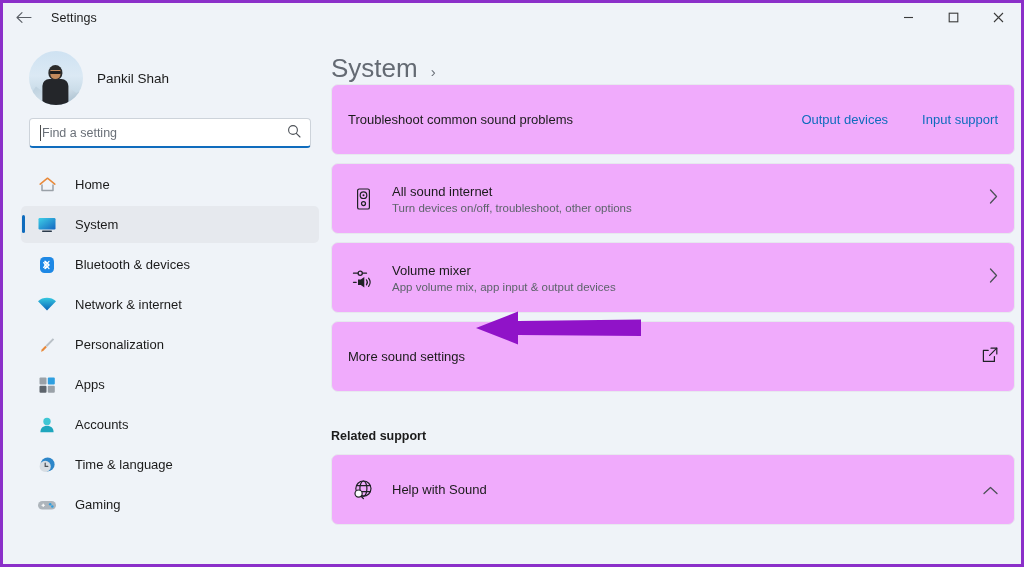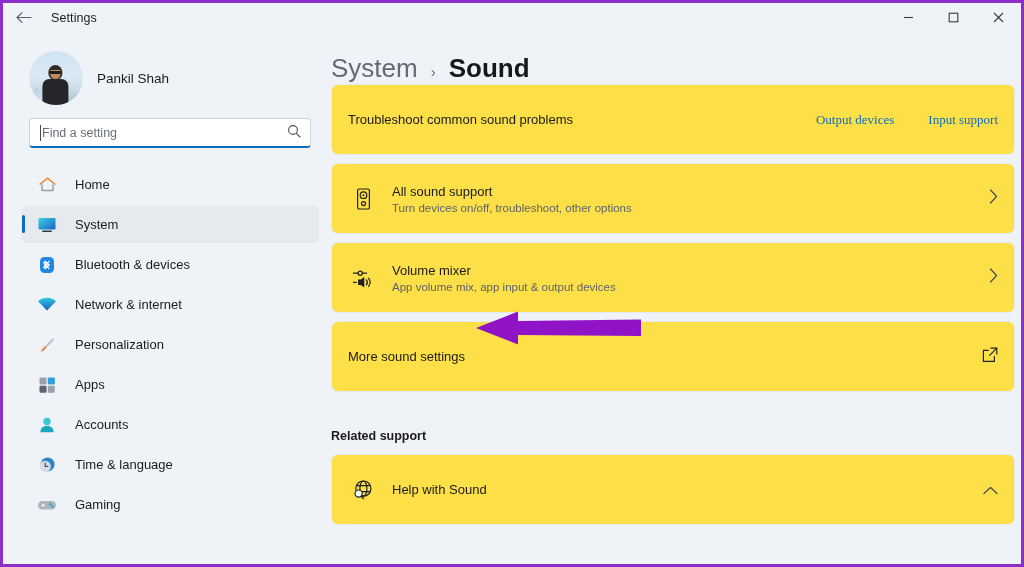--- a/index.html
+++ b/index.html
@@ -159,21 +159,21 @@
   .bc-current { font-size: 26px; color: #16181b; font-weight: 700; }
 
   .section-title {
     padding: 26px 0 9px 18px;
     font-size: 12.5px; font-weight: 700; color: #1b1b1b;
   }
   .section-title.related { padding-top: 37px; padding-bottom: 11px; }
 
   .card {
     margin: 0 6px 0 18px;
-    background: #fde047;
+    background: #f0abfc;
     border: 1px solid #e6e9ee;
     border-radius: 7px;
     overflow: hidden;
   }
   .card.spaced { margin-top: 8px; }
 
   .row {
     display: flex; align-items: center;
     padding: 0 16px 0 16px;
     min-height: 69px;
@@ -183,21 +183,21 @@
   .row-ico {
     width: 30px; flex: 0 0 auto;
     display: flex; align-items: center; justify-content: center;
     color: #1f2125;
   }
   .row-text { margin-left: 14px; flex: 1 1 auto; }
   .row-title { font-size: 13px; color: #1b1b1b; line-height: 1.35; }
   .row-sub { font-size: 11.5px; color: #5d636b; margin-top: 2px; }
   .row-end { margin-left: auto; display: flex; align-items: center; }
   .chev { color: #4c5157; padding-left: 10px; }
-  .links { display: flex; align-items: center; gap: 34px; font-family: Liberation Serif, serif; }
+  .links { display: flex; align-items: center; gap: 34px; }
   .link { font-size: 13px; color: #0f6cbd; }
   .ext-ico { color: #1f2125; }
   .row-nopad-ico { margin-left: 0; }
 
   
   .arrow {
     position: absolute; left: 473px; top: 308px;
     width: 165px; height: 34px;
     pointer-events: none;
   }
@@ -373,21 +373,20 @@
       </div>
 
     </div>
   </div>
 
   <div class="content">
 
     <div class="breadcrumb">
       <span class="bc-parent">System</span>
       <span class="bc-sep">›</span>
-      <span class="bc-current">Sound</span>
     </div>
 
 
     <div class="card">
       <div class="row">
         <div class="row-text row-nopad-ico">
           <div class="row-title">Troubleshoot common sound problems</div>
         </div>
         <div class="row-end links">
           <span class="link">Output devices</span>
@@ -400,21 +399,21 @@
       <div class="row">
         <div class="row-ico">
           <svg width="17" height="22" viewBox="0 0 17 22" fill="none">
             <rect x="2.6" y="1" width="11.8" height="20" rx="1.6" stroke="#1f2125" stroke-width="1.2"></rect>
             <circle cx="8.5" cy="7.2" r="3.3" stroke="#1f2125" stroke-width="1.2"></circle>
             <circle cx="8.5" cy="7.2" r="1" fill="#1f2125"></circle>
             <circle cx="8.5" cy="15.6" r="2" stroke="#1f2125" stroke-width="1.2"></circle>
           </svg>
         </div>
         <div class="row-text">
-          <div class="row-title">All sound support</div>
+          <div class="row-title">All sound internet</div>
           <div class="row-sub">Turn devices on/off, troubleshoot, other options</div>
         </div>
         <div class="row-end">
           <span class="chev">
             <svg width="9" height="15" viewBox="0 0 9 15" fill="none">
               <path d="M1.5 1 L7.5 7.5 L1.5 14" stroke="#4c5157" stroke-width="1.3" stroke-linecap="round" stroke-linejoin="round"></path>
             </svg>
           </span>
         </div>
       </div>

